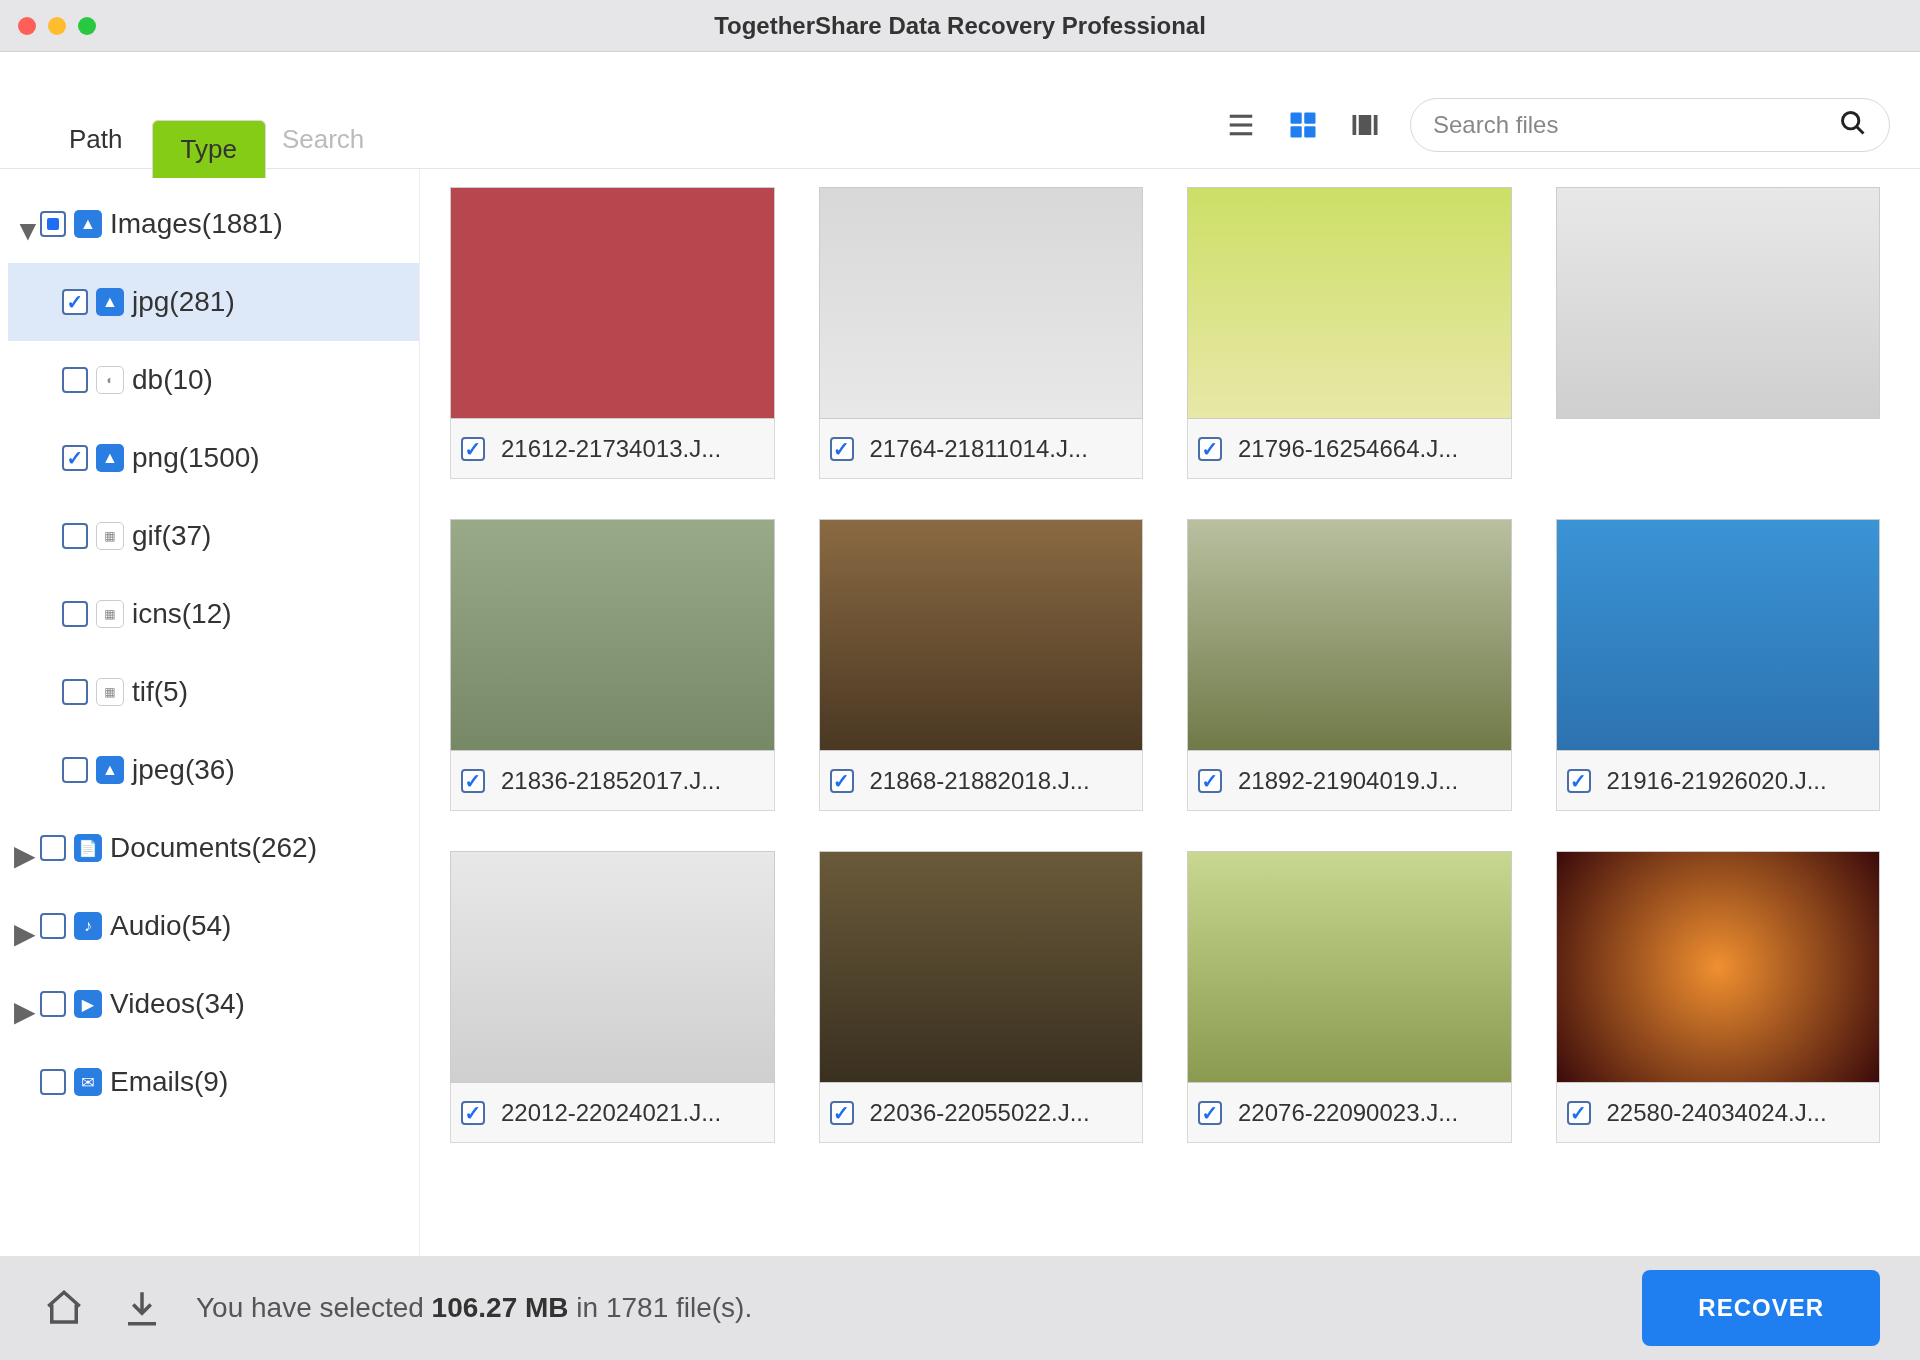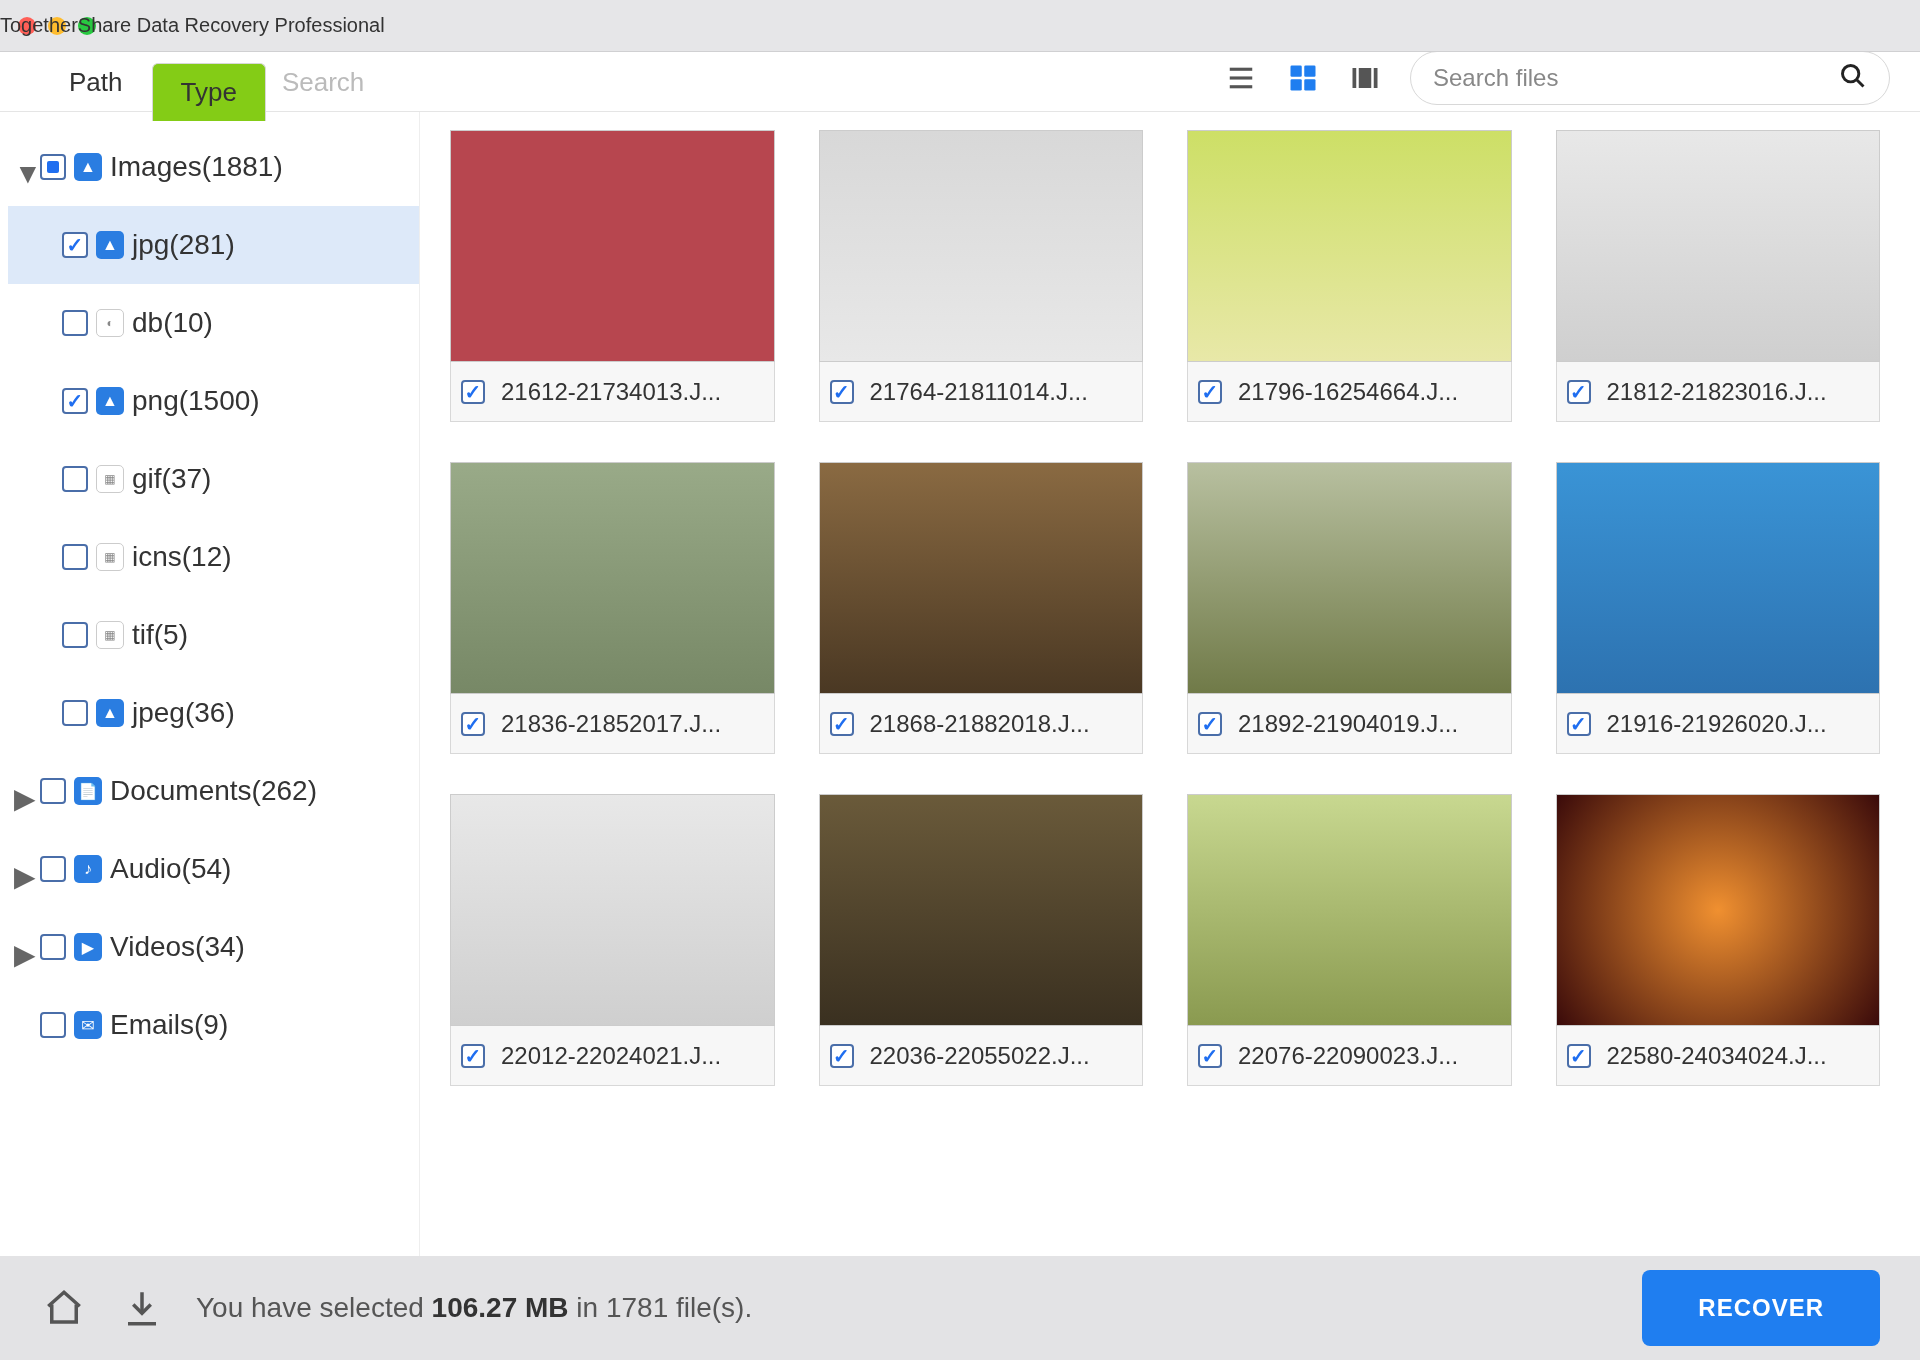--- a/index.html
+++ b/index.html
@@ -20,29 +20,30 @@
   align-items: center;
   padding: 0 18px;
   position: relative;
 }
 .traffic-lights { display: flex; gap: 12px; }
 .dot { width: 18px; height: 18px; border-radius: 50%; }
 .dot.red { background: #ff5f57; }
 .dot.yellow { background: #febc2e; }
 .dot.green { background: #28c840; }
 .title-text {
-  position: absolute; left: 0; right: 0; text-align: left;
-  font-size: 20px; color: #333; pointer-events: none;
+  position: absolute; left: 0; right: 0; text-align: center;
+  font-size: 24px; color: #333; pointer-events: none; font-weight: bold;
 }
 .toolbar {
-  height: 60px;
+  height: 80px;
   border-bottom: 1px solid #e5e5e5;
   display: flex;
   align-items: flex-end;
   padding: 4px 30px 0 40px;
+  margin-top: 37px;
 }
 .tabs { display: flex; align-items: flex-end; height: 100%; }
 .tab {
   padding: 0 28px;
   height: 58px;
   display: flex;
   align-items: center;
   font-size: 26px;
   color: #333;
   border: 1px solid transparent;
@@ -345,24 +346,20 @@
         </div>
         <div class="tile">
           <div class="thumb bg2"></div>
           <div class="tile-caption">
             <span class="chk checked"></span>
             <span class="tile-name">21796-16254664.J...</span>
           </div>
         </div>
         <div class="tile">
           <div class="thumb bg3"></div>
-          <div class="tile-caption">
-            <span class="chk checked"></span>
-            <span class="tile-name">21812-21823016.J...</span>
-          </div>
         </div>
         <div class="tile">
           <div class="thumb bg4"></div>
           <div class="tile-caption">
             <span class="chk checked"></span>
             <span class="tile-name">21836-21852017.J...</span>
           </div>
         </div>
         <div class="tile">
           <div class="thumb bg5"></div>

